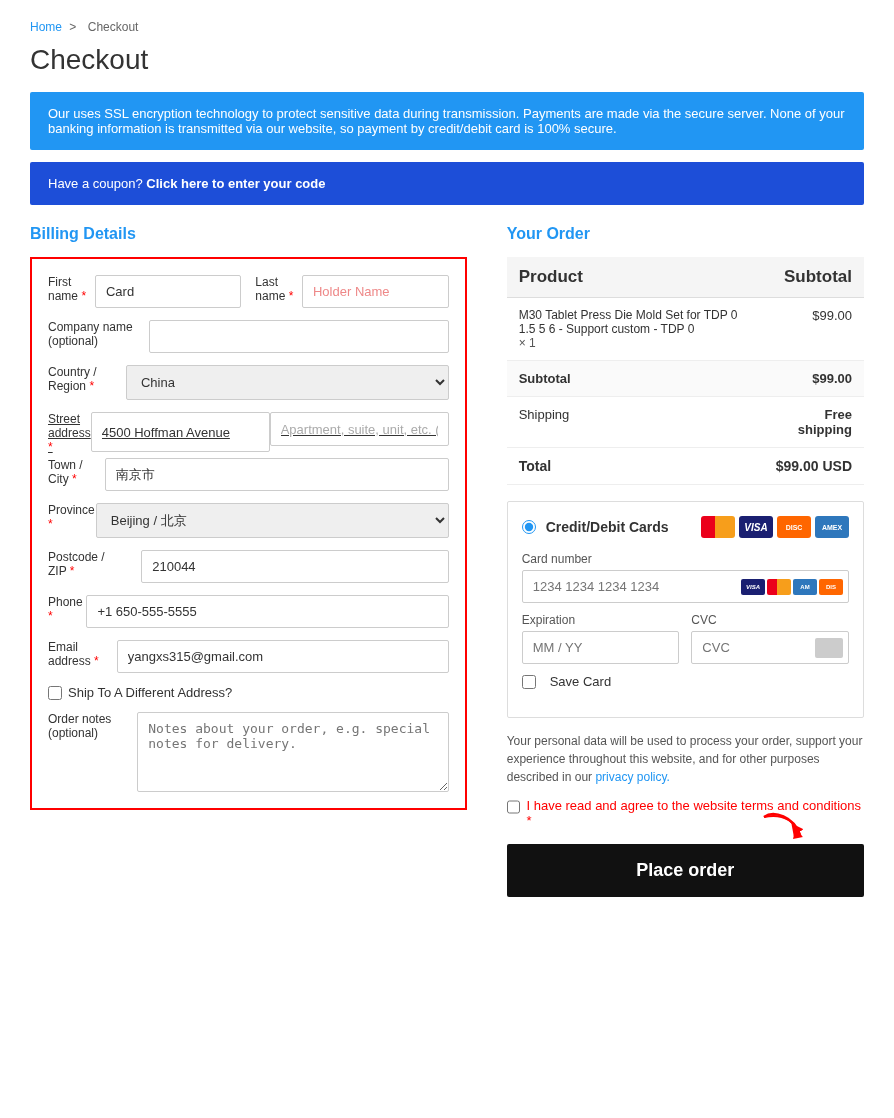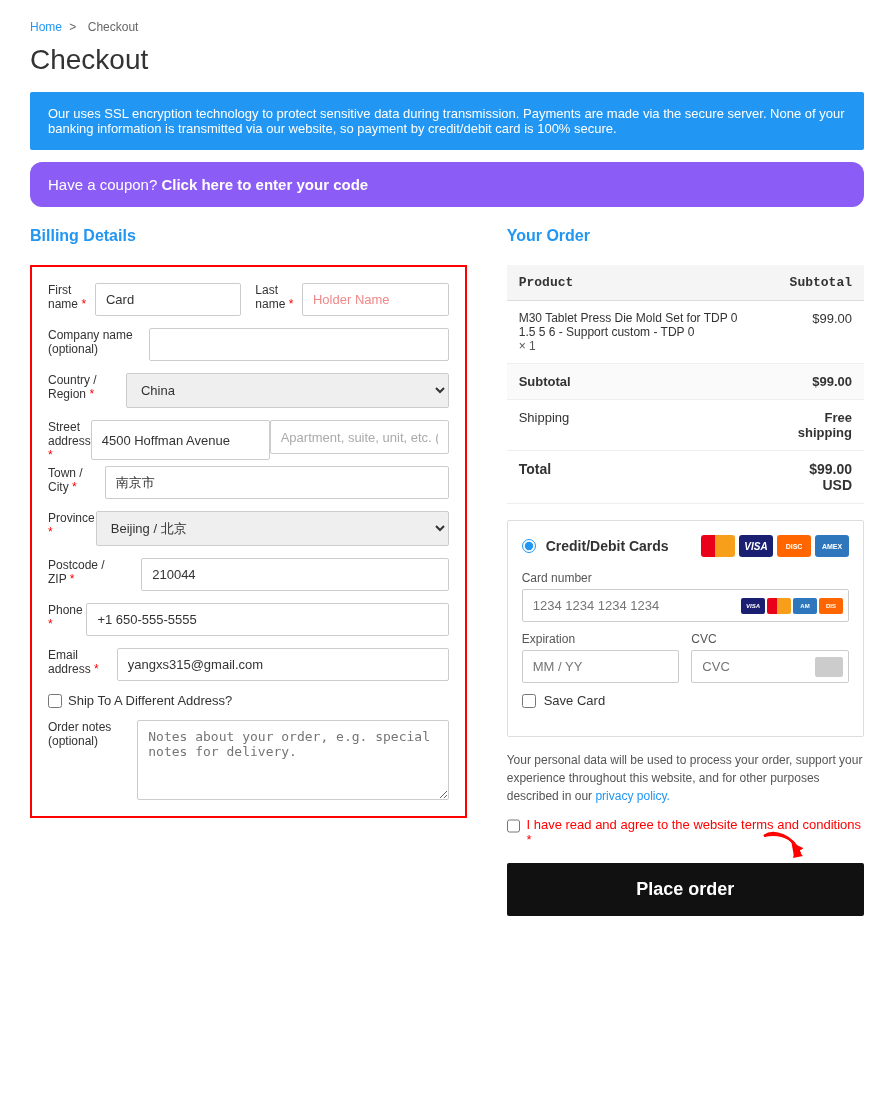--- a/index.html
+++ b/index.html
@@ -5,28 +5,28 @@
     * { box-sizing: border-box; margin: 0; padding: 0; }
     body { font-family: Arial, sans-serif; font-size: 14px; color: #333; background: #fff; padding: 20px 30px; }
 
     .breadcrumb { font-size: 12px; color: #666; margin-bottom: 10px; }
     .breadcrumb a { color: #2196F3; text-decoration: none; }
     .breadcrumb span { color: #666; margin: 0 4px; }
 
     h1.page-title { font-size: 28px; font-weight: 400; color: #333; margin-bottom: 16px; }
 
     .ssl-banner { background: #2196F3; color: #fff; padding: 14px 18px; font-size: 13px; margin-bottom: 12px; border-radius: 2px; }
-    .coupon-banner { background: #8b5cf6; color: #fff; padding: 14px 18px; font-size: 15px; margin-bottom: 20px; border-radius: 12px; }
+    .coupon-banner { background: #1d4ed8; color: #fff; padding: 14px 18px; font-size: 13px; margin-bottom: 20px; border-radius: 2px; }
     .coupon-banner a { color: #fff; font-weight: bold; text-decoration: none; }
 
     .main-layout { display: flex; gap: 40px; align-items: flex-start; }
     .billing-section { flex: 1.1; }
     .order-section { flex: 0.9; min-width: 320px; }
 
-    h2.section-title { font-size: 16px; font-weight: 600; color: #2196F3; margin-bottom: 20px; }
+    h2.section-title { font-size: 16px; font-weight: 600; color: #2196F3; margin-bottom: 14px; }
 
     .billing-form { border: 2px solid red; padding: 16px; }
 
     .form-row { display: flex; gap: 14px; margin-bottom: 12px; }
     .form-group { display: flex; flex-direction: row; flex: 1; }
     .form-group label { font-size: 12px; margin-bottom: 4px; color: #333; }
     .form-group label .required { color: red; }
     .form-group input[type="text"],
     .form-group input[type="email"],
     .form-group input[type="tel"],
@@ -45,21 +45,21 @@
     .form-group select { appearance: auto; }
 
     .holder-name-input { color: #e88; }
     .holder-name-input::placeholder { color: #e88 !important; }
 
     .checkbox-row { display: flex; align-items: flex-end; gap: 6px; margin-bottom: 12px; font-size: 13px; }
     .checkbox-row input[type="checkbox"] { width: 14px; height: 14px; }
 
     
     .order-table { width: 100%; border-collapse: collapse; margin-bottom: 0; }
-    .order-table th { background: #f5f5f5; padding: 10px 12px; text-align: left; font-size: 13px; font-weight: 600; border-bottom: 1px solid #ddd; font-family: Liberation Mono, monospace; }
+    .order-table th { background: #f5f5f5; padding: 10px 12px; text-align: left; font-size: 17px; font-weight: 600; border-bottom: 1px solid #ddd; }
     .order-table th:last-child { text-align: right; }
     .order-table td { padding: 10px 12px; font-size: 13px; border-bottom: 1px solid #eee; vertical-align: top; }
     .order-table td:last-child { text-align: right; }
     .product-name { color: #333; font-size: 12px; }
     .product-qty { font-size: 12px; color: #555; }
     .order-summary-row td { font-weight: 600; background: #fafafa; }
     .order-summary-row td:first-child { }
     .shipping-row td:last-child { font-weight: 600; }
     .total-row td { font-weight: 700; font-size: 14px; }
     .free-shipping { color: #333; }
@@ -80,21 +80,21 @@
     .payment-input-wrap { position: relative; flex: 1; }
     .payment-input { border: 1px solid #ccc; padding: 8px 10px; font-size: 13px; width: 100%; border-radius: 2px; }
     .payment-input-icons { position: absolute; right: 6px; top: 50%; transform: translateY(-50%); display: flex; gap: 2px; }
     .mini-card-icon { width: 24px; height: 16px; border-radius: 2px; font-size: 6px; font-weight: bold; display: flex; align-items: center; justify-content: center; }
     .mini-visa { background: #1a1f71; color: #fff; font-style: italic; }
     .mini-mc { background: #eb001b; color: #fff; }
     .mini-amex { background: #2E77BC; color: #fff; }
     .mini-disc { background: #ff6600; color: #fff; }
     .cvc-icon { width: 28px; height: 20px; background: #ccc; border-radius: 2px; }
 
-    .save-card-row { display: flex; align-items: center; gap: 8px; margin-bottom: 14px; font-size: 13px; }
+    .save-card-row { display: flex; align-items: center; gap: 14px; margin-bottom: 14px; font-size: 13px; }
     .save-card-row input { width: 14px; height: 14px; }
 
     .privacy-text { font-size: 12px; color: #555; margin-bottom: 12px; line-height: 1.5; }
     .privacy-text a { color: #2196F3; text-decoration: none; }
 
     .terms-row { display: flex; align-items: flex-start; gap: 6px; margin-bottom: 16px; font-size: 13px; }
     .terms-row input { width: 14px; height: 14px; margin-top: 2px; }
     .terms-row label { color: red; }
     .terms-row label a { color: red; }
 
@@ -158,21 +158,21 @@
 
       <div class="form-group" style="margin-bottom:12px;">
         <label><span>Country / Region</span> <span class="required">*</span></label>
         <select>
           <option>China</option>
           <option>United States</option>
           <option>United Kingdom</option>
         </select>
       </div>
 
-      <div class="form-group" style="margin-bottom:0;">
+      <div class="form-group" style="margin-bottom:0;text-decoration:underline;">
         <label><span>Street address</span> <span class="required">*</span></label>
         <input type="text" value="4500 Hoffman Avenue" style="margin-bottom: 6px;">
         <input type="text" placeholder="Apartment, suite, unit, etc. (optional)" style="margin-bottom: 12px;">
       </div>
 
       <div class="form-group" style="margin-bottom:12px;">
         <label><span>Town / City</span> <span class="required">*</span></label>
         <input type="text" value="南京市" style="">
       </div>
 

